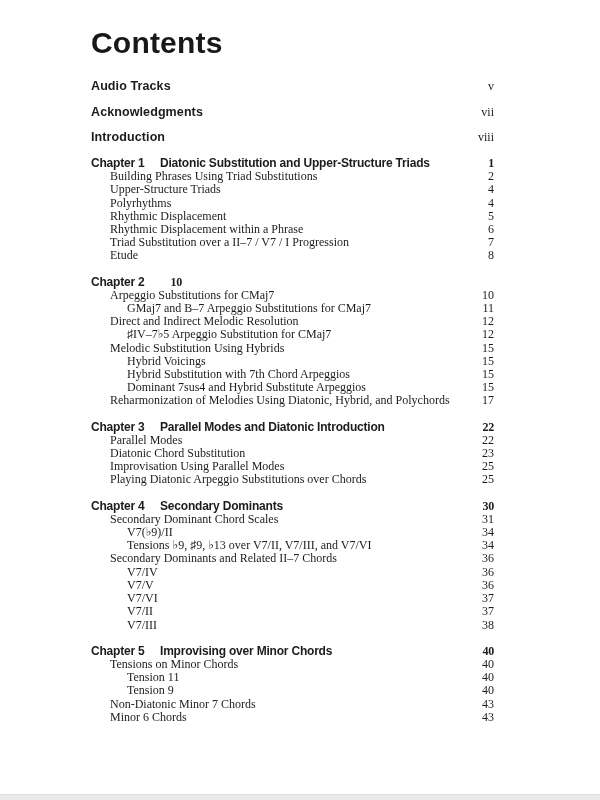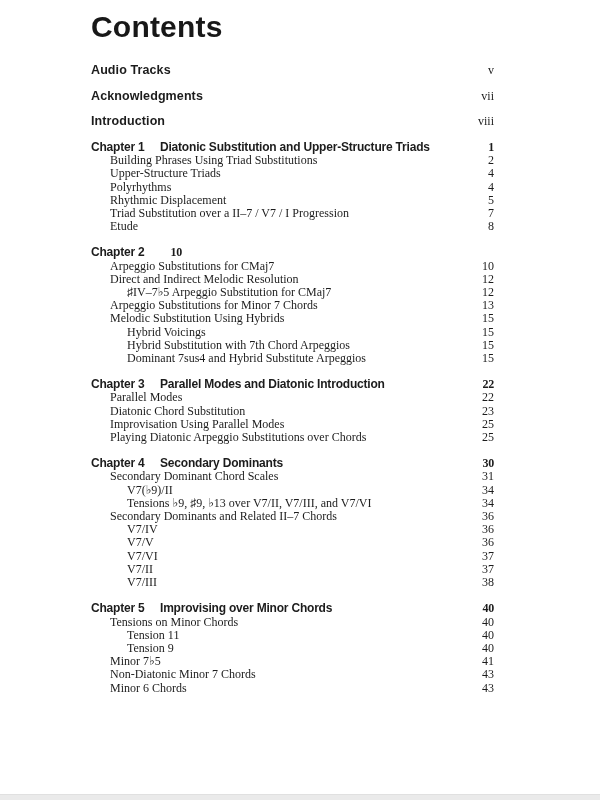--- a/index.html
+++ b/index.html
@@ -6,21 +6,21 @@
   html, body { width: 600px; height: 800px; }
   body { background: #ffffff; font-family: "Liberation Sans", sans-serif; }
   .page {
     position: relative;
     width: 600px; height: 800px;
     background: #ffffff;
     overflow: hidden;
   }
   .content {
     position: absolute;
-    left: 91px; top: 10px;
+    left: 91px; top: 26px;
     width: 403px;
     color: #1c1c1c;
   }
   h1.title {
     font-family: "Liberation Sans", sans-serif;
     font-weight: bold;
     font-size: 30px;
     line-height: 34px;
     letter-spacing: 0.2px;
     color: #181818;
@@ -104,64 +104,72 @@
           </div>
           <div class="row entry lvl1">
             <span class="entry-label">Polyrhythms</span>
             <span class="pg">4</span>
           </div>
           <div class="row entry lvl1">
             <span class="entry-label">Rhythmic Displacement</span>
             <span class="pg">5</span>
           </div>
           <div class="row entry lvl1">
+            <span class="entry-label">Rhythmic Displacement within a Phrase</span>
+            <span class="pg">6</span>
+          </div>
+          <div class="row entry lvl1">
             <span class="entry-label">Triad Substitution over a II–7 / V7 / I Progression</span>
             <span class="pg">7</span>
           </div>
           <div class="row entry lvl1">
             <span class="entry-label">Etude</span>
             <span class="pg">8</span>
           </div>
         </div>
         <div class="chapter">
           <div class="row ch-head">
             <span class="ch-num">Chapter 2</span>
             <span class="pg">10</span>
           </div>
           <div class="row entry lvl1">
             <span class="entry-label">Arpeggio Substitutions for CMaj7</span>
             <span class="pg">10</span>
           </div>
+          <div class="row entry lvl2">
+            <span class="entry-label">GMaj7 and B–7 Arpeggio Substitutions for CMaj7</span>
+            <span class="pg">11</span>
+          </div>
           <div class="row entry lvl1">
             <span class="entry-label">Direct and Indirect Melodic Resolution</span>
             <span class="pg">12</span>
           </div>
           <div class="row entry lvl2">
             <span class="entry-label">♯IV–7♭5 Arpeggio Substitution for CMaj7</span>
             <span class="pg">12</span>
           </div>
           <div class="row entry lvl1">
-            <span class="entry-label">Arpeggio Substitutions for Minor 7 Chords</span>
-            <span class="pg">13</span>
-          </div>
-          <div class="row entry lvl1">
             <span class="entry-label">Melodic Substitution Using Hybrids</span>
             <span class="pg">15</span>
           </div>
           <div class="row entry lvl2">
             <span class="entry-label">Hybrid Voicings</span>
             <span class="pg">15</span>
           </div>
           <div class="row entry lvl2">
             <span class="entry-label">Hybrid Substitution with 7th Chord Arpeggios</span>
             <span class="pg">15</span>
           </div>
           <div class="row entry lvl2">
             <span class="entry-label">Dominant 7sus4 and Hybrid Substitute Arpeggios</span>
             <span class="pg">15</span>
+          </div>
+          <div class="row entry lvl1">
+            <span class="entry-label">Reharmonization of Melodies Using Diatonic, Hybrid, and Polychords</span>
+            <span class="pg">17</span>
           </div>
         </div>
         <div class="chapter">
           <div class="row ch-head">
             <span class="ch-num">Chapter 3</span>
             <span class="ch-title">Parallel Modes and Diatonic Introduction</span>
             <span class="pg">22</span>
           </div>
           <div class="row entry lvl1">
             <span class="entry-label">Parallel Modes</span>
@@ -233,24 +241,20 @@
             <span class="entry-label">Tensions on Minor Chords</span>
             <span class="pg">40</span>
           </div>
           <div class="row entry lvl2">
             <span class="entry-label">Tension 11</span>
             <span class="pg">40</span>
           </div>
           <div class="row entry lvl2">
             <span class="entry-label">Tension 9</span>
             <span class="pg">40</span>
-          </div>
-          <div class="row entry lvl1">
-            <span class="entry-label">Minor 7♭5</span>
-            <span class="pg">41</span>
           </div>
           <div class="row entry lvl1">
             <span class="entry-label">Non-Diatonic Minor 7 Chords</span>
             <span class="pg">43</span>
           </div>
           <div class="row entry lvl1">
             <span class="entry-label">Minor 6 Chords</span>
             <span class="pg">43</span>
           </div>
         </div>

